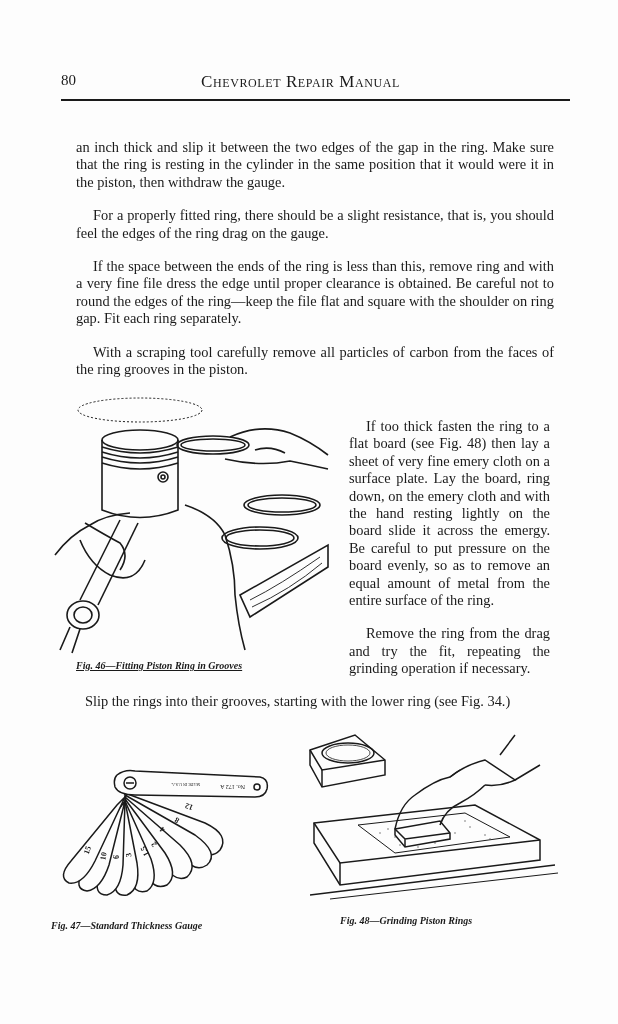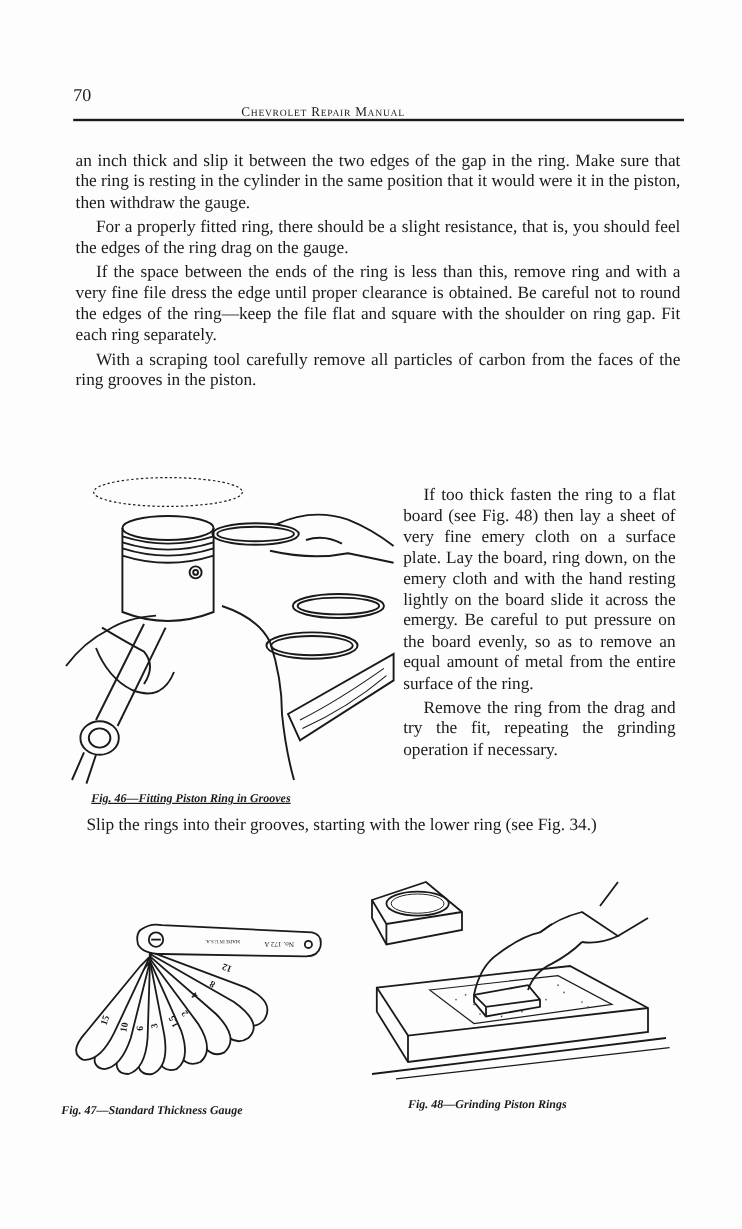--- a/index.html
+++ b/index.html
@@ -24,41 +24,41 @@
     }
     .page-number {
       position: absolute;
       left: 0;
       top: 0;
       font-size: 15px;
     }
     .running-title {
       position: absolute;
       left: 140px;
-      top: 16px;
-      font-size: 11px;
+      top: 0;
+      font-size: 17px;
       font-variant: small-caps;
       letter-spacing: 0.6px;
     }
     .header-rule {
       position: absolute;
       left: 61px;
       top: 99px;
       width: 509px;
       height: 2px;
       background: #1a1a1a;
     }
     .text-block {
       position: absolute;
       font-size: 14.4px;
       line-height: 17.4px;
       text-align: justify;
     }
     .text-block p {
-      margin: 3px;
+      margin: 16px;
       text-indent: 0;
     }
     .text-block p.indent {
       text-indent: 17px;
     }
     .main-text {
       left: 60px;
       top: 123px;
       width: 510px;
     }
@@ -82,21 +82,21 @@
       font-weight: bold;
       font-size: 10px;
       white-space: nowrap;
     }
     svg { display: block; }
   </style>
 </head>
 <body>
 
 <div class="page-header">
-  <span class="page-number">70</span>
+  <span class="page-number">80</span>
   <span class="running-title">Chevrolet Repair Manual</span>
 </div>
 <div class="header-rule"></div>
 
 <div class="text-block main-text">
   <p>an inch thick and slip it between the two edges of the gap in the ring. Make sure that the ring is resting in the cylinder in the same position that it would were it in the piston, then withdraw the gauge.</p>
   <p class="indent">For a properly fitted ring, there should be a slight resistance, that is, you should feel the edges of the ring drag on the gauge.</p>
   <p class="indent">If the space between the ends of the ring is less than this, remove ring and with a very fine file dress the edge until proper clearance is obtained. Be careful not to round the edges of the ring—keep the file flat and square with the shoulder on ring gap. Fit each ring separately.</p>
   <p class="indent">With a scraping tool carefully remove all particles of carbon from the faces of the ring grooves in the piston.</p>
 </div>

